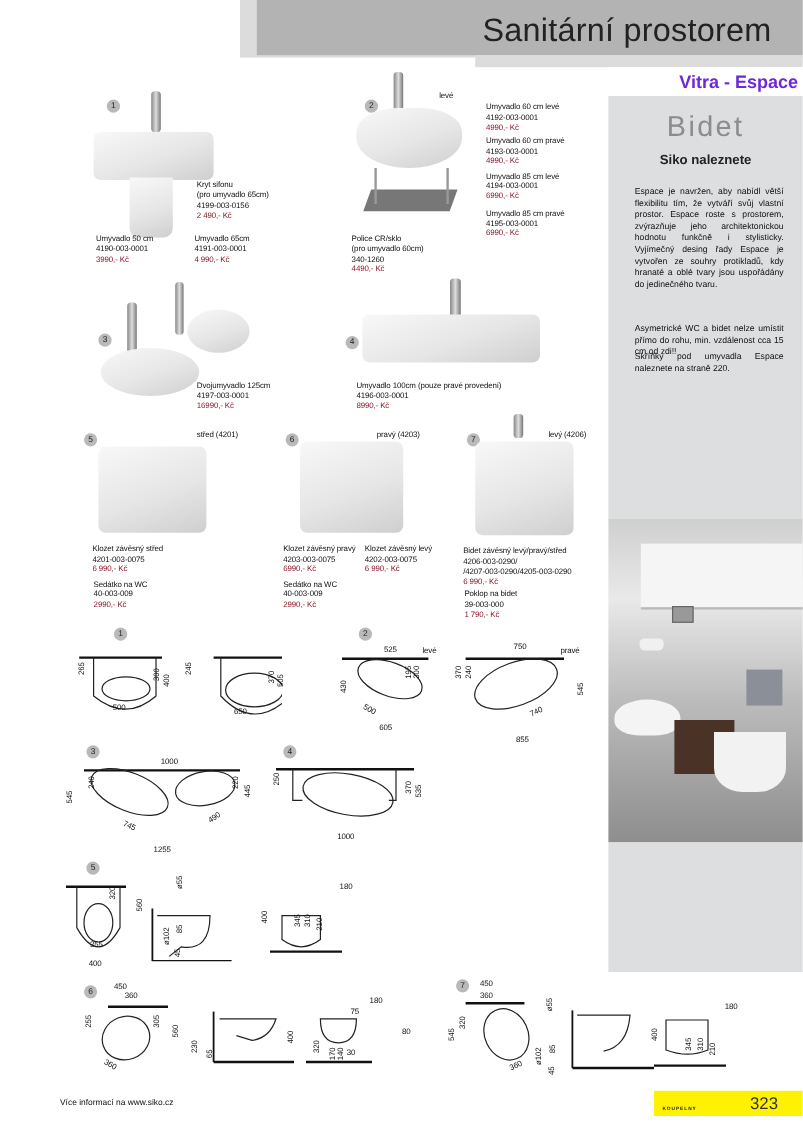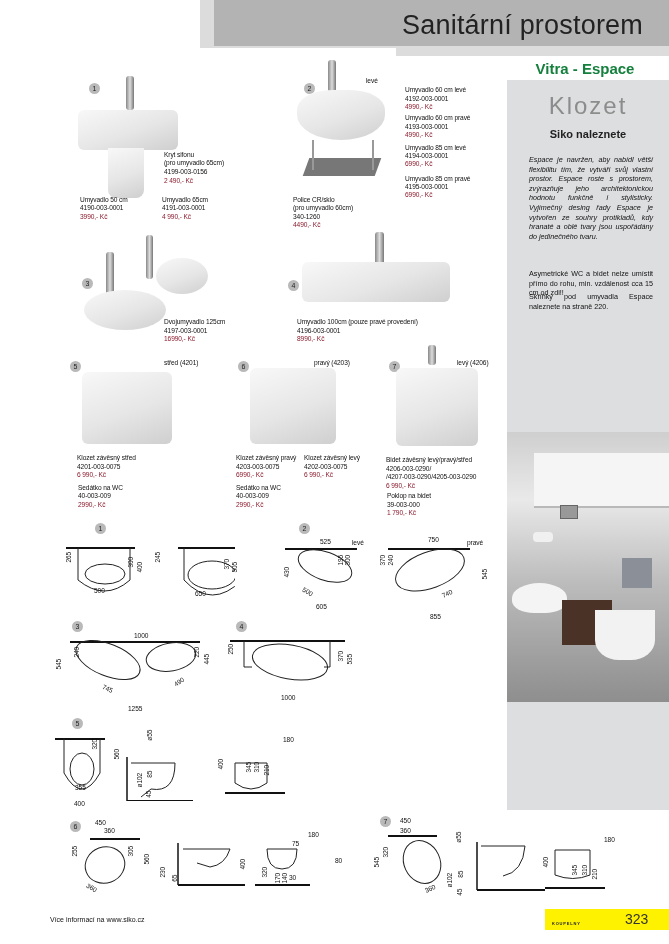--- a/index.html
+++ b/index.html
@@ -9,21 +9,21 @@
   .abs { position: absolute; }
 
   
   .hdr-light { left: 200px; top: 0; width: 469px; height: 48px; background: #dcdcdc; }
   .hdr-dark { left: 214px; top: 0; width: 455px; height: 46px; background: #b3b3b3; }
   .hdr-title { right: 26px; top: 10px; font-family: "Liberation Sans", sans-serif; font-size: 27px; color: #222; letter-spacing: 0.2px; }
 
   
   .sb-top-strip { left: 396px; top: 46px; width: 273px; height: 10px; background: #dcdcdc; }
   .sb-white-tab { left: 505px; top: 56px; width: 164px; height: 24px; background: #fff; }
-  .sb-brand { left: 505px; top: 60px; width: 160px; text-align: center; font-family: "Liberation Sans", sans-serif; font-weight: bold; font-size: 15px; color: #15803d; }
+  .sb-brand { left: 505px; top: 60px; width: 160px; text-align: right; font-family: "Liberation Sans", sans-serif; font-weight: bold; font-size: 15px; color: #6d28d9; }
   .sb-panel { left: 507px; top: 80px; width: 162px; height: 352px; background: #dddee0; }
   .sb-photo { left: 507px; top: 432px; width: 162px; height: 270px; background: linear-gradient(180deg,#cfcfcf 0%,#e9e9e9 25%,#bdbdbd 55%,#8e8e8e 100%); overflow: hidden; }
   .sb-panel2 { left: 507px; top: 702px; width: 162px; height: 108px; background: #dddee0; }
 
   .vitra-logo { left: 507px; top: 92px; width: 162px; text-align: center; font-family: "Liberation Sans", sans-serif; font-size: 24px; color: #8c8c8c; letter-spacing: 2px; font-weight: 300; }
   .siko-excl { left: 507px; top: 128px; width: 162px; text-align: center; font-family: "Liberation Sans", sans-serif; font-weight: bold; font-size: 11px; color: #222; }
   .sb-text { left: 529px; width: 124px; font-family: "Liberation Sans", sans-serif; font-size: 7.2px; line-height: 9.6px; color: #111; text-align: justify; }
 
   
   .ph-mirror { left: 534px; top: 453px; width: 135px; height: 55px; background: #f5f5f5; border-bottom: 2px solid #b9b9b9; }
@@ -56,23 +56,23 @@
 <body>
 
 <div class="abs hdr-light"></div>
 <div class="abs hdr-dark"></div>
 <div class="abs hdr-title">Sanitární prostorem</div>
 
 <div class="abs sb-top-strip"></div>
 <div class="abs sb-white-tab"></div>
 <div class="abs sb-brand">Vitra - Espace</div>
 <div class="abs sb-panel"></div>
-<div class="abs vitra-logo">Klozet</div>
+<div class="abs vitra-logo">Bidet</div>
 <div class="abs siko-excl">Siko naleznete</div>
-<div class="abs sb-text" style="top:155px;font-style:italic;">Espace je navržen, aby nabídl větší flexibilitu tím, že vytváří svůj vlastní prostor. Espace roste s prostorem, zvýrazňuje jeho architektonickou hodnotu funkčně i stylisticky. Vyjímečný desing řady Espace je vytvořen ze souhry protikladů, kdy hranaté a oblé tvary jsou uspořádány do jedinečného tvaru.</div>
+<div class="abs sb-text" style="top:155px;">Espace je navržen, aby nabídl větší flexibilitu tím, že vytváří svůj vlastní prostor. Espace roste s prostorem, zvýrazňuje jeho architektonickou hodnotu funkčně i stylisticky. Vyjímečný desing řady Espace je vytvořen ze souhry protikladů, kdy hranaté a oblé tvary jsou uspořádány do jedinečného tvaru.</div>
 <div class="abs sb-text" style="top:257px;margin-top:12px;">Asymetrické WC a bidet nelze umístit přímo do rohu, min. vzdálenost cca 15 cm od zdi!!</div>
 <div class="abs sb-text" style="top:292px;">Skříňky pod umyvadla Espace naleznete na straně 220.</div>
 
 <div class="abs sb-photo"></div>
 <div class="abs ph-mirror"></div>
 <div class="abs ph-flush"></div>
 <div class="abs ph-roll"></div>
 <div class="abs ph-towel"></div>
 <div class="abs ph-wc"></div>
 <div class="abs ph-stool"></div>

